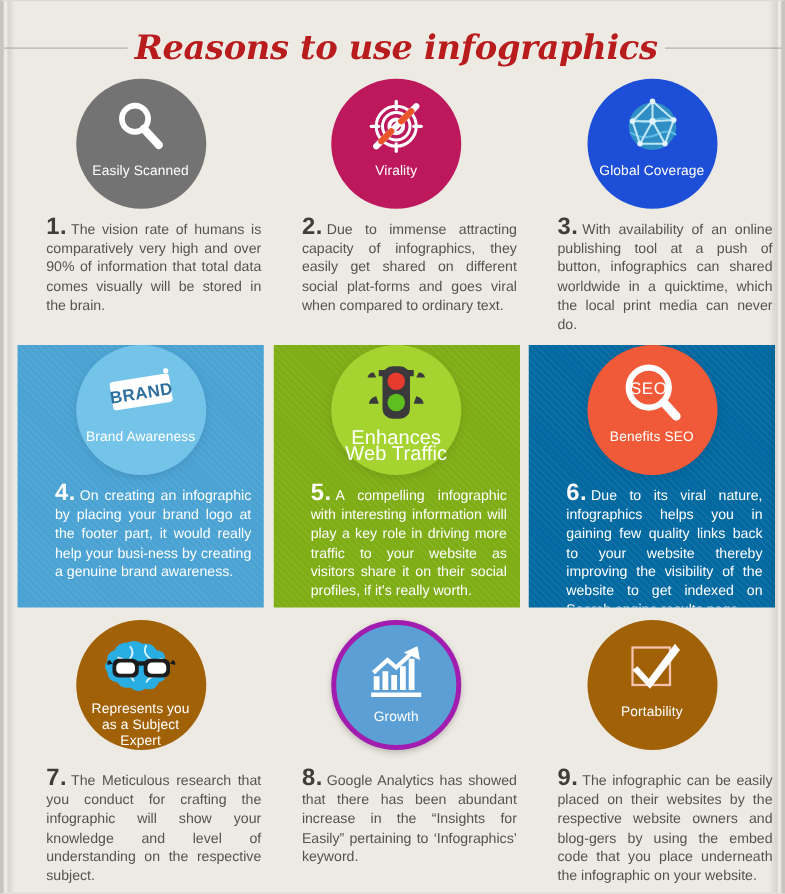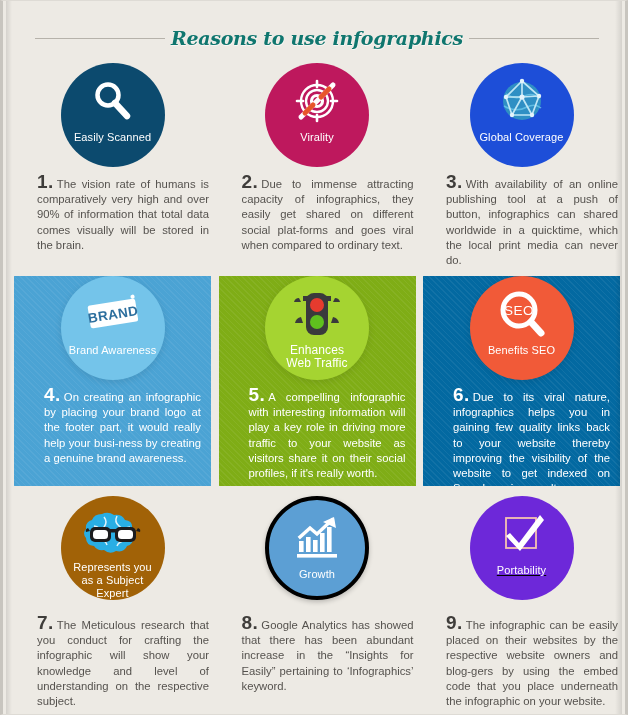--- a/index.html
+++ b/index.html
@@ -53,23 +53,23 @@
     height: 1px;
     background: #b6b2aa;
     flex: 0 0 auto;
   }
   .title-rule.left  { width: 130px; margin-right: 4px; }
   .title-rule.right { width: 130px; margin-left: 4px; }
   .page-title {
     font-family: "DejaVu Serif", serif;
     font-style: italic;
     font-weight: bold;
-    font-size: 19px;
+    font-size: 27px;
     letter-spacing: -0.3px;
-    color: #0f766e;
+    color: #b91c1c;
     white-space: nowrap;
     line-height: 1;
     padding: 0 2px;
     text-shadow: 0.5px 0.5px 0 rgba(255,255,255,0.6);
   }
 
   
   .grid {
     position: absolute;
     top: 62px;
@@ -129,21 +129,21 @@
     height: 104px;
     border-radius: 50%;
     position: relative;
     display: flex;
     flex-direction: column;
     align-items: center;
     justify-content: flex-start;
     box-sizing: border-box;
   }
   .badge.ring {
-    border: 4px solid #000000;
+    border: 4px solid #a21caf;
     box-shadow: 0 2px 5px rgba(0,0,0,0.22);
   }
   .badge.soft {
     
     box-shadow: 0 2px 7px rgba(0,0,0,0.10);
   }
   .badge .glyph {
     height: 58px;
     display: flex;
     align-items: center;
@@ -154,21 +154,21 @@
     color: #ffffff;
     font-size: 11px;
     line-height: 13px;
     text-align: center;
     font-weight: normal;
     padding: 0 4px;
     letter-spacing: 0.1px;
     margin-top: 1px;
     white-space: pre-line;
   }
-  .badge.small-label .badge-label { font-size: 12px; }
+  .badge.small-label .badge-label { font-size: 16px; }
 
   
   .para {
     font-size: 11.3px;
     line-height: 15.2px;
     color: #55524e;
     text-align: justify;
     padding: 0 2px 0 3px;
     hyphens: manual;
     margin-left: 20px;
@@ -199,21 +199,21 @@
     <div class="page-title">Reasons to use infographics</div>
     <div class="title-rule right"></div>
   </div>
 
   <div class="grid">
 
     <div class="row row1">
 
       <div class="cell">
         <div class="badge-area">
-          <div class="badge" id="badge1" style="background: #0c4a6e;">
+          <div class="badge" id="badge1" style="background: #737373;">
             <div class="glyph">
               <svg width="46" height="46" viewBox="0 0 46 46">
                 <circle cx="18" cy="17" r="10.5" fill="none" stroke="#ffffff" stroke-width="4.5"></circle>
                 <line x1="25" y1="25" x2="37" y2="38" stroke="#ffffff" stroke-width="6.5" stroke-linecap="round"></line>
               </svg>
             </div>
             <div class="badge-label">Easily Scanned</div>
           </div>
         </div>
         <div class="para">
@@ -418,21 +418,21 @@
             <div class="badge-label">Growth</div>
           </div>
         </div>
         <div class="para">
           <span class="num">8.</span><span>Google Analytics has showed that there has been abundant increase in the “Insights for Easily” pertaining to ‘Infographics’ keyword.</span>
         </div>
       </div>
 
       <div class="cell">
         <div class="badge-area tall">
-          <div class="badge" id="badge9" style="background: #6d28d9; text-decoration: underline;">
+          <div class="badge" id="badge9" style="background: #a16207;">
             <div class="glyph">
               <svg width="50" height="46" viewBox="0 0 50 46">
                 <rect x="9" y="7" width="30" height="30" fill="none" stroke="#f6c3b0" stroke-width="1.8"></rect>
                 <path d="M13 22 L22 32 L43 4 L47 9 L23 40 L9 25 Z" fill="#ffffff"></path>
               </svg>
             </div>
             <div class="badge-label">Portability</div>
           </div>
         </div>
         <div class="para">

